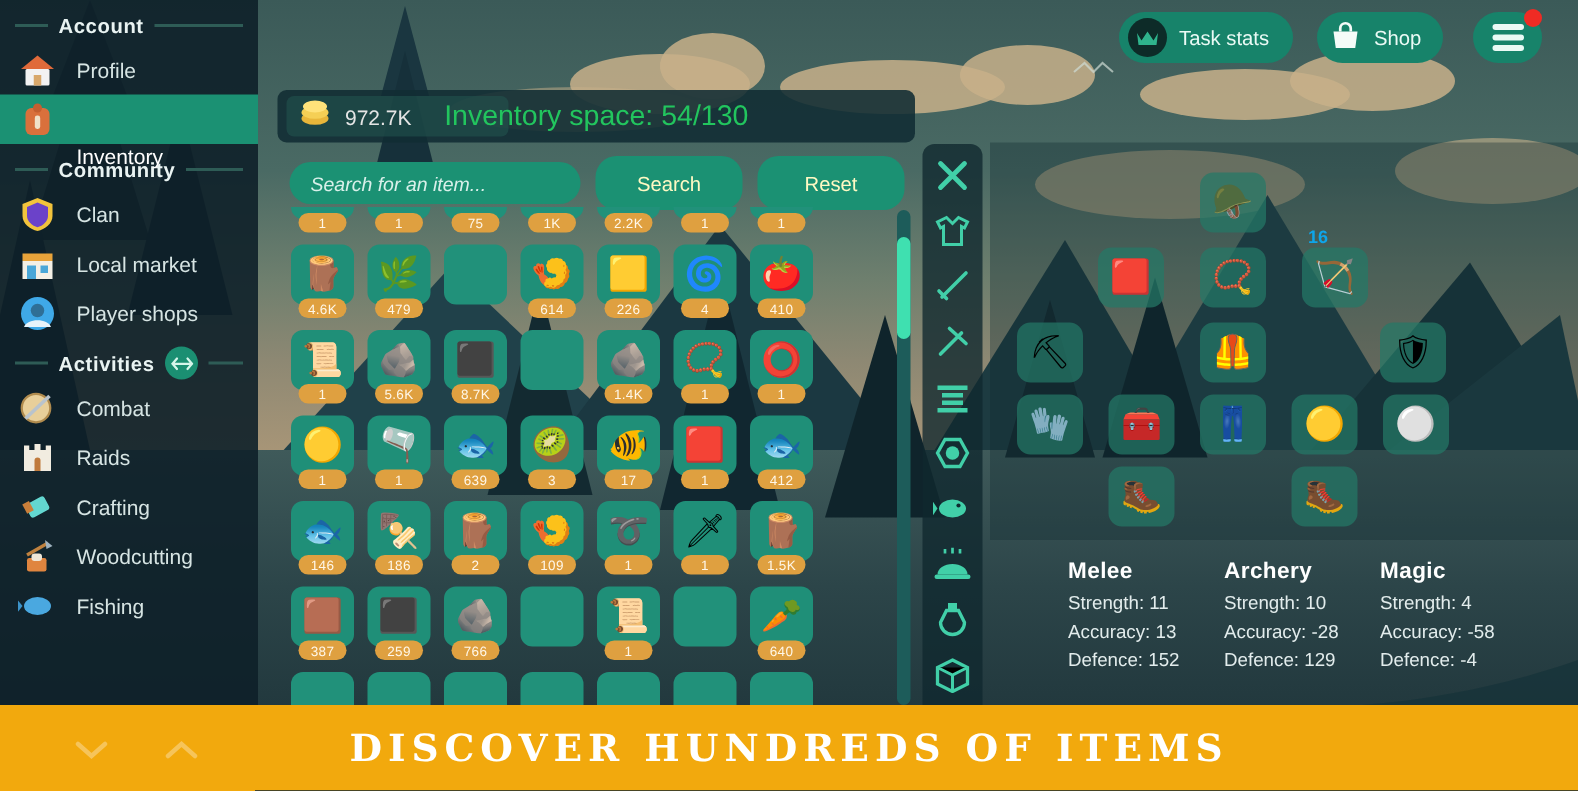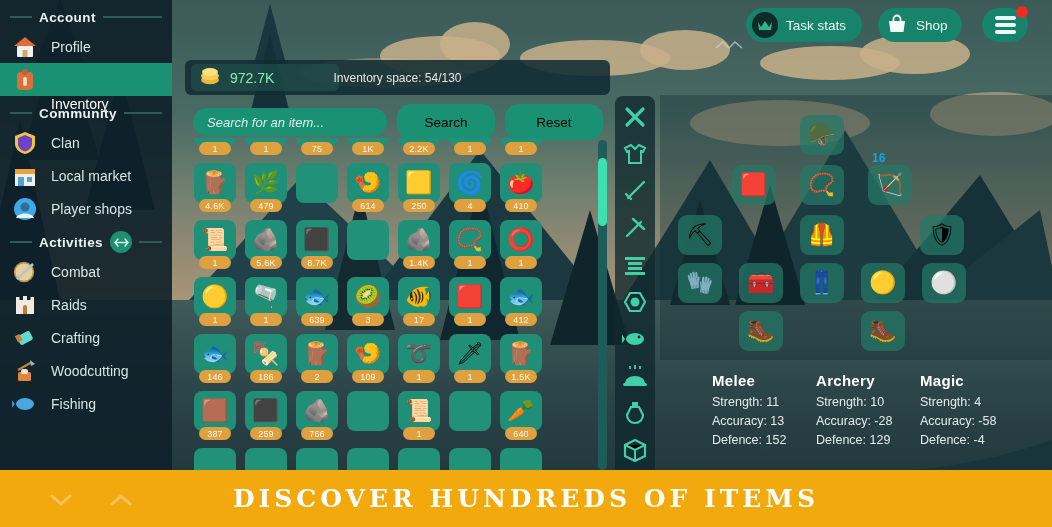--- a/index.html
+++ b/index.html
@@ -73,32 +73,32 @@
   #invpanel { position:absolute; left:185px; top:60px; width:425px; height:415px; }
   .coinbar {
     position:absolute; left:0; top:0; width:425px; height:35px;
     background:rgba(17,44,51,.88); border-radius:6px;
     display:flex; align-items:center;
   }
   .coinbox {
     margin-left:6px; height:27px; min-width:148px; border-radius:5px;
     background:rgba(35,85,80,.55); display:flex; align-items:center; gap:9px; padding:0 12px 0 8px;
   }
-  .coin-val { font-size:14px; color:#86efac; font-weight:500; }
-  .inv-space { position:absolute; left:0; right:0; text-align:center; font-size:12px; color:#e5e5e5; }
+  .coin-val { font-size:14px; color:#e5e5e5; font-weight:500; }
+  .inv-space { position:absolute; left:0; right:0; text-align:center; font-size:19px; color:#22c55e; }
 
   .searchrow { position:absolute; left:8px; top:44px; display:flex; gap:10px; align-items:center; }
   .search-input {
     width:194px; height:28px; border-radius:14px; background:#1b9173; border:none;
     padding:0 14px; font-size:13px; font-style:italic; color:#fff;
     font-family:"Liberation Sans", sans-serif;
   }
   .search-input::placeholder { color:#d9f0ea; font-style:italic; }
   .pillbtn {
-    height:28px; border-radius:14px; background:#1b9173; color:#000000;
+    height:28px; border-radius:14px; background:#1b9173; color:#fef9c3;
     font-size:13.5px; display:flex; align-items:center; justify-content:center;
     padding:18px 10px; min-width:98px;
   }
 
   
   #gridwrap {
     position:absolute; left:5px; top:78px; width:404px; height:334px; overflow:hidden;
   }
   .grid { position:absolute; left:0; top:-32px; display:grid;
     grid-template-columns:repeat(7, 50px); gap:0 1px; }
@@ -446,21 +446,21 @@
         <div class="cell">
           <div class="slot">
             <span class="emoji">🍤</span>
           </div>
           <div class="badge">614</div>
         </div>
         <div class="cell">
           <div class="slot">
             <span class="emoji">🟨</span>
           </div>
-          <div class="badge">250</div>
+          <div class="badge">226</div>
         </div>
         <div class="cell">
           <div class="slot">
             <span class="emoji">🌀</span>
           </div>
           <div class="badge">4</div>
         </div>
         <div class="cell">
           <div class="slot">
             <span class="emoji">🍅</span>

